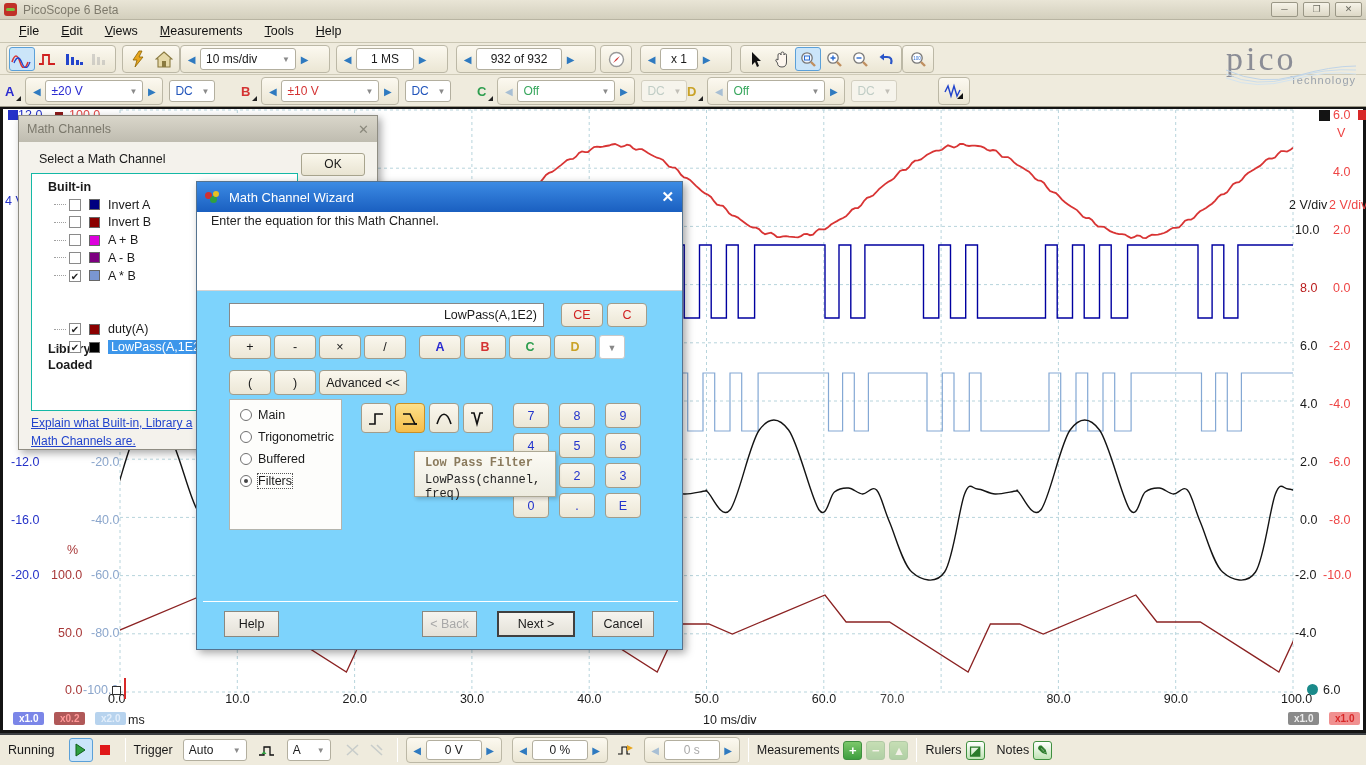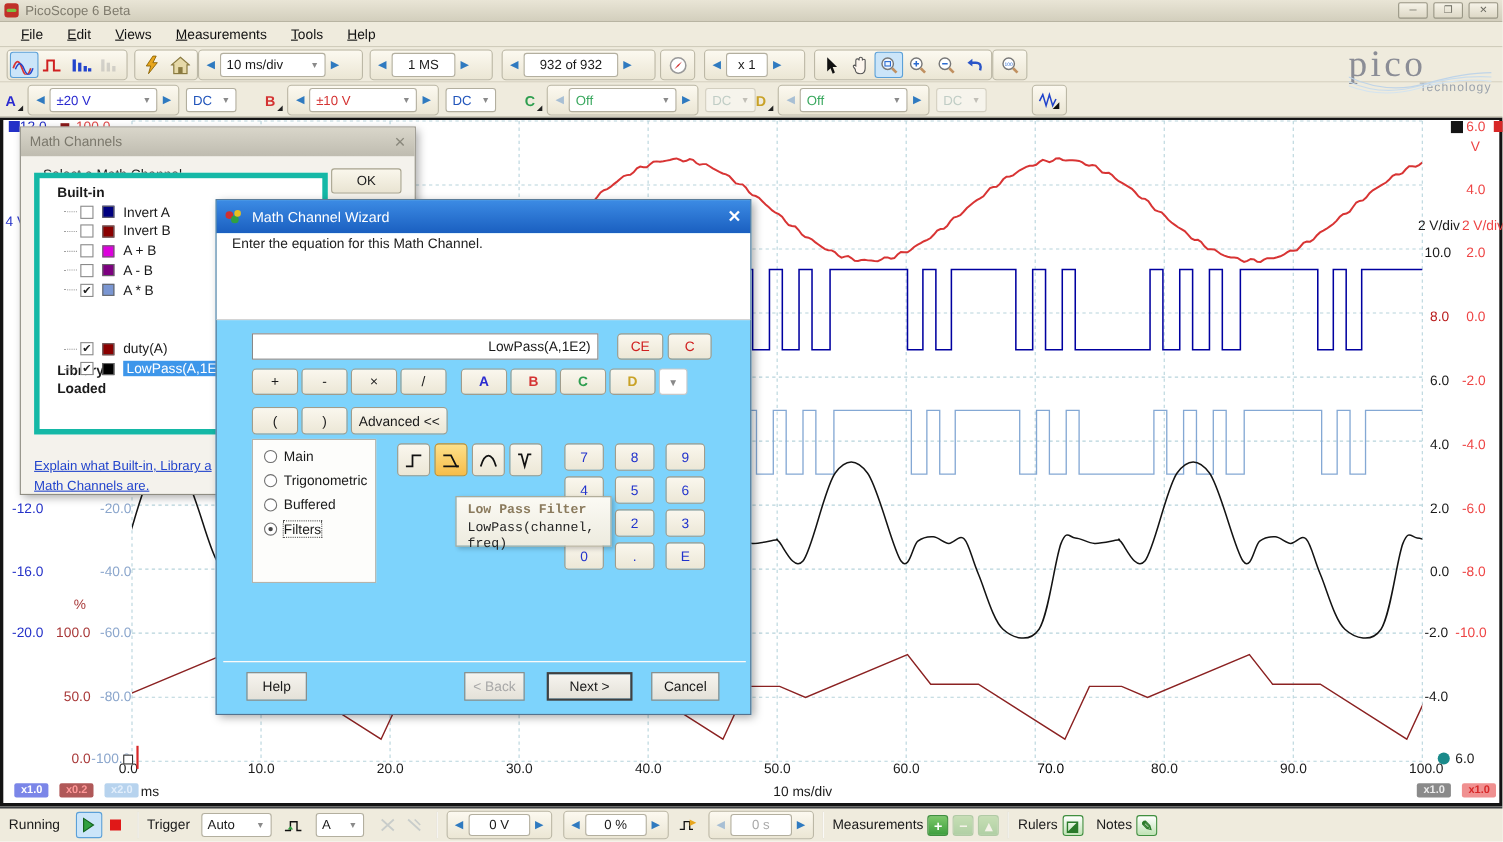--- a/index.html
+++ b/index.html
@@ -37,21 +37,21 @@
   .logo .tech{font-size:11px;color:#9aa2ac;text-align:right;letter-spacing:1px;}
   
   .plotstrip{position:absolute;left:0;top:107px;width:1366px;height:626px;background:#fff;border-top:2px solid #141414;border-left:3px solid #141414;border-right:3px solid #141414;border-bottom:3px solid #141414;}
   .alab{position:absolute;font-size:12.5px;white-space:nowrap;}
   .badge{position:absolute;font-size:10px;font-weight:bold;padding:0 6px;border-radius:2px;height:13px;line-height:13px;}
   
   .dlg{position:absolute;border:1px solid #8f8d83;box-shadow:3px 3px 8px rgba(0,0,0,.35);}
   #mathdlg{left:18px;top:115px;width:360px;height:335px;background:#f4f2ec;z-index:5;}
   #mathdlg .dtitle{height:26px;background:linear-gradient(#d9d6ca,#bfbcb0);color:#7b786c;font-size:12.5px;display:flex;align-items:center;padding:0 8px;}
   #mathdlg .dclose{margin-left:auto;color:#8a887c;font-size:13px;}
-  .listbox{position:absolute;left:12px;top:41px;width:267px;height:238px;background:#fff;border:5px solid #14b8a6;overflow:hidden;padding-left:12px;}
+  .listbox{position:absolute;left:12px;top:57px;width:267px;height:238px;background:#fff;border:1px solid #14b8a6;overflow:hidden;padding-left:12px;}
   .trow{position:absolute;left:0;width:100%;height:17px;display:flex;align-items:center;font-size:12.5px;}
   .tgrouplbl{font-weight:bold;margin-left:16px;}
   .treedot{width:12px;border-bottom:1px dotted #a0a0a0;margin-left:22px;margin-right:3px;}
   .cb{width:12px;height:12px;border:1px solid #8a8a8a;background:#fff;font-size:10px;line-height:11px;text-align:center;color:#222;}
   .swatch{width:11px;height:11px;border:1px solid #666;margin-left:8px;}
   .tlabel{margin-left:8px;}
   .tlabel.selrow{background:#3d96ea;color:#fff;padding:0 3px;}
   .oklink{color:#2244cc;text-decoration:underline;font-size:12px;}
   .okbtn{position:absolute;left:282px;top:37px;width:64px;height:23px;background:linear-gradient(#faf7ec,#e9e4d2);border:1px solid #a8a48e;border-radius:3px;font-size:12px;text-align:center;line-height:21px;}
   
@@ -389,21 +389,21 @@
       <span class="alab" style="left: 1320px; top: 459px; color: rgb(238, 68, 68);">-10.0</span>
       <span class="alab" style="left: 1292px; top: 517px; color: rgb(26, 26, 26);">-4.0</span>
       <span class="alab" style="left: 1320px; top: 574px; color: rgb(26, 26, 26);">6.0</span>
       <span class="alab" style="left: 105px; top: 583px; color: rgb(26, 26, 26);">0.0</span>
       <span class="alab" style="left: 222.3px; top: 583px; color: rgb(26, 26, 26);">10.0</span>
       <span class="alab" style="left: 339.6px; top: 583px; color: rgb(26, 26, 26);">20.0</span>
       <span class="alab" style="left: 456.9px; top: 583px; color: rgb(26, 26, 26);">30.0</span>
       <span class="alab" style="left: 574.2px; top: 583px; color: rgb(26, 26, 26);">40.0</span>
       <span class="alab" style="left: 691.5px; top: 583px; color: rgb(26, 26, 26);">50.0</span>
       <span class="alab" style="left: 808.8px; top: 583px; color: rgb(26, 26, 26);">60.0</span>
-      <span class="alab" style="left: 940px; top: 583px; color: #000000;">70.0</span>
+      <span class="alab" style="left: 877px; top: 583px; color: #404040;">70.0</span>
       <span class="alab" style="left: 1043.4px; top: 583px; color: rgb(26, 26, 26);">80.0</span>
       <span class="alab" style="left: 1160.7px; top: 583px; color: rgb(26, 26, 26);">90.0</span>
       <span class="alab" style="left: 1278px; top: 583px; color: rgb(26, 26, 26);">100.0</span>
       <span class="alab" style="left: 125px; top: 604px; color: rgb(26, 26, 26);">ms</span>
       <span class="alab" style="left: 700px; top: 604px; color: rgb(26, 26, 26);">10 ms/div</span>
       <span class="badge" style="left: 10px; top: 603px; background: rgb(123, 134, 232); color: rgb(255, 255, 255);">x1.0</span>
       <span class="badge" style="left: 51px; top: 603px; background: rgb(176, 88, 88); color: rgb(255, 152, 152);">x0.2</span>
       <span class="badge" style="left: 92px; top: 603px; background: rgb(183, 211, 238); color: rgb(226, 238, 251);">x2.0</span>
       <span class="badge" style="left: 1285px; top: 603px; background: rgb(138, 138, 138); color: rgb(236, 236, 236);">x1.0</span>
       <span class="badge" style="left: 1326px; top: 603px; background: rgb(240, 144, 144); color: rgb(216, 40, 40);">x1.0</span>

